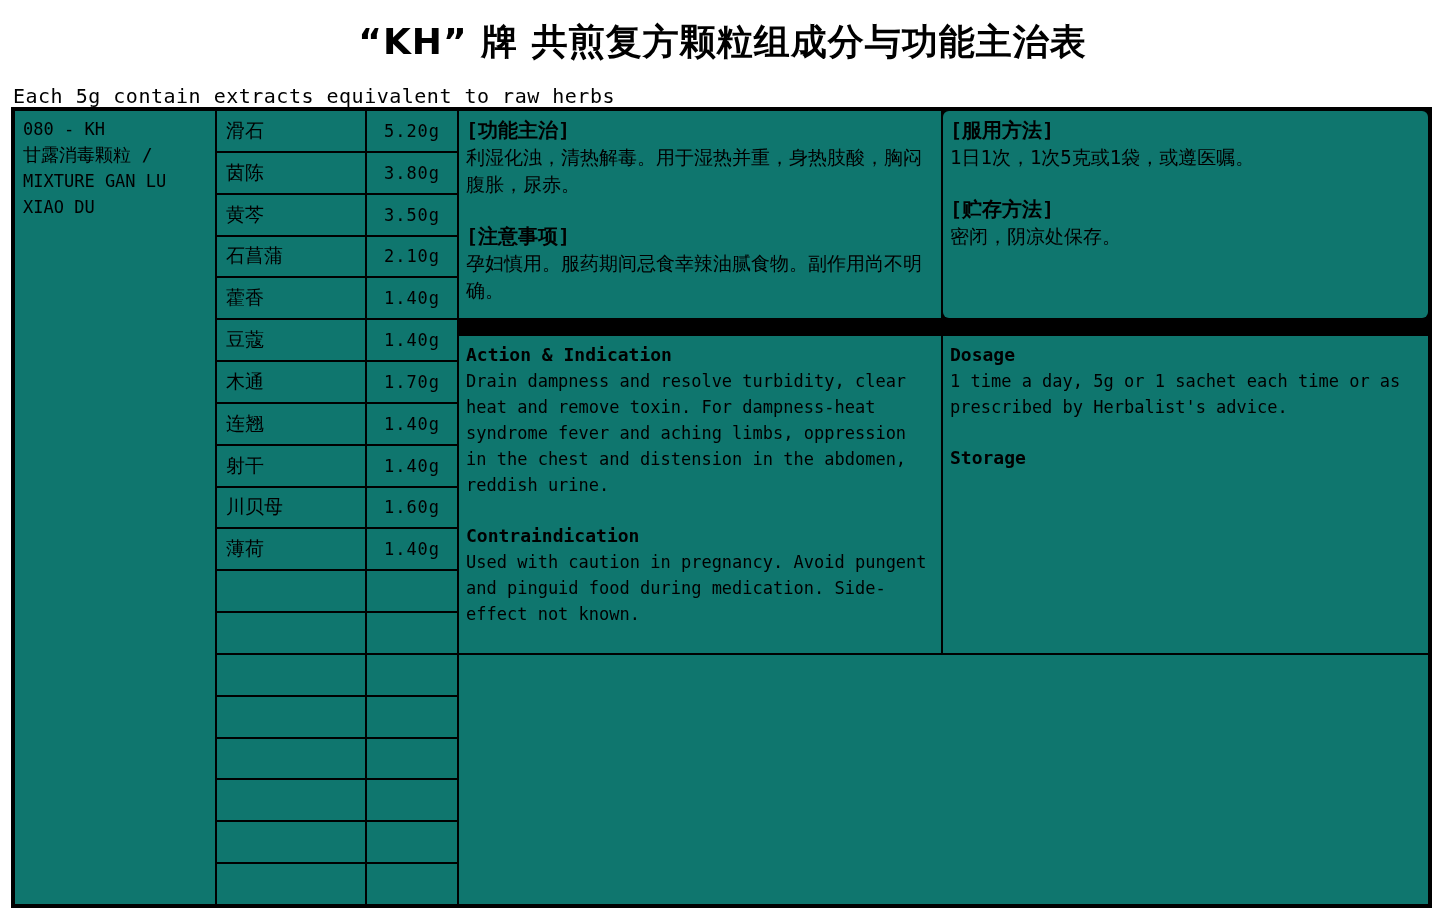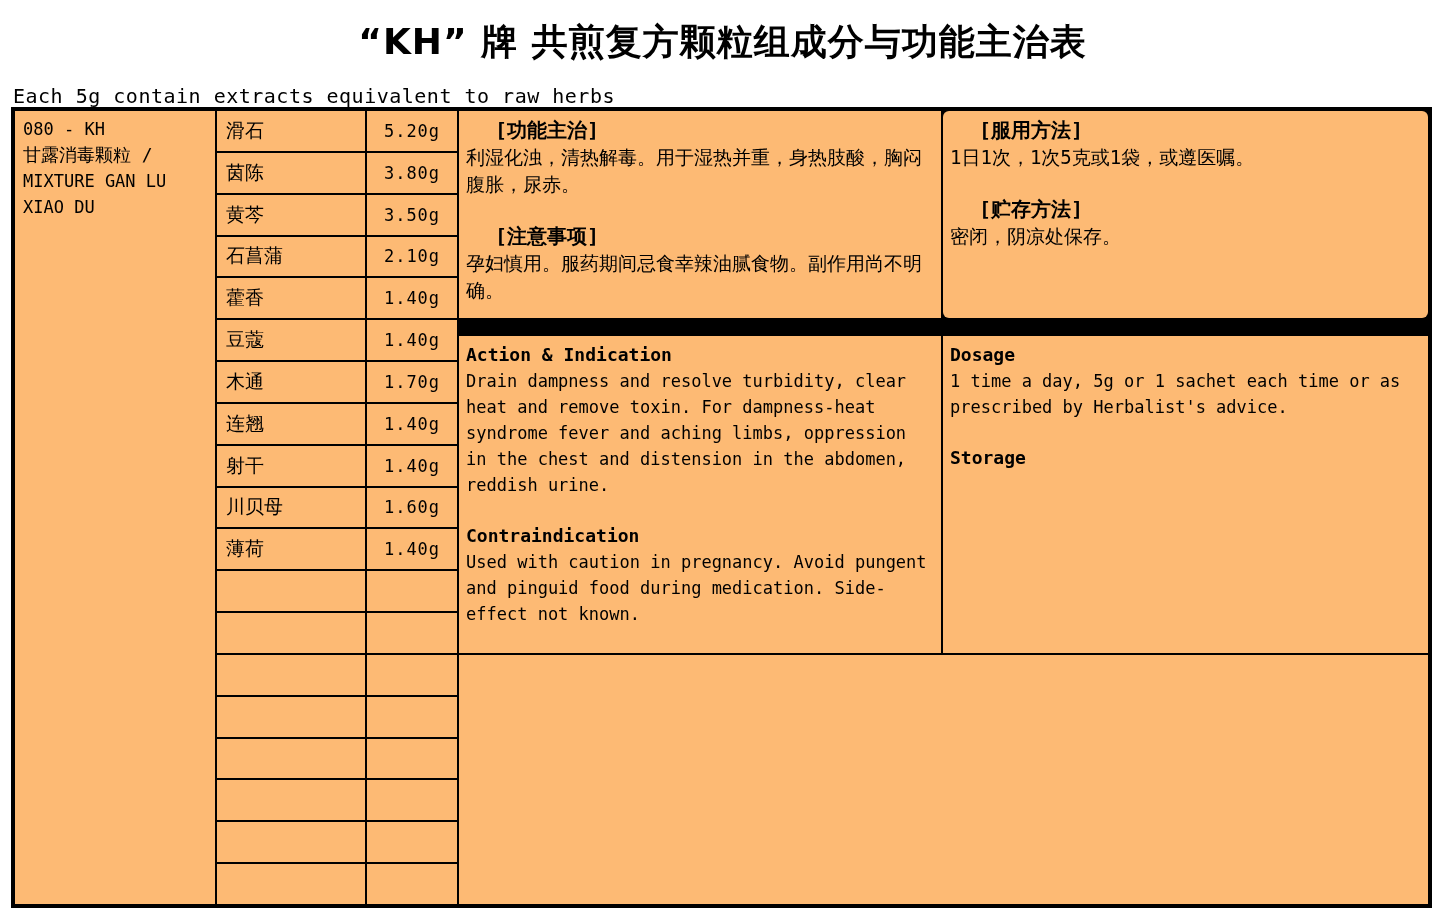--- a/index.html
+++ b/index.html
@@ -43,21 +43,21 @@
     height: 801px;
     box-sizing: border-box;
     border: 4px solid #000000;
     background: #000000;
     display: grid;
     grid-template-columns: 200px 148px 90px 482px 1fr;
     grid-template-rows: repeat(19, 1fr);
     gap: 2px;
   }
 
-  .cell { background: #fdba74; overflow: hidden; box-sizing: border-box; }
+  .cell { background: #0f766e; overflow: hidden; box-sizing: border-box; }
 
   .info {
     grid-area: 1 / 1 / 20 / 2;
     padding: 5px 8px;
     font-size: 17px;
     line-height: 26px;
   }
   .info .cn-name { font-size: 18px; }
 
   .herb {
@@ -72,21 +72,21 @@
     grid-column: 3;
     display: flex;
     align-items: center;
     justify-content: center;
     font-size: 17px;
     letter-spacing: 1px;
   }
 
   .txt { padding: 6px 10px 0 7px; }
   .cn  { font-size: 19px; line-height: 27px; }
-  .cn .hd { font-weight: bold; font-size: 20px; margin-left: 29px; }
+  .cn .hd { font-weight: bold; font-size: 20px; }
   .en  { font-size: 17px; line-height: 26px; margin-top: 16px; }
   .en .hd { font-weight: bold; font-size: 18px; }
   .block + .block { margin-top: 25px; }
 
   .cn-fn     { grid-area: 1 / 4 / 6 / 5; }
   .cn-usage  { grid-area: 1 / 5 / 6 / 6; border-radius: 6px; }
   .en-action { grid-area: 6 / 4 / 14 / 5; }
   .en-dosage { grid-area: 6 / 5 / 14 / 6; }
   .bottom    { grid-area: 14 / 4 / 20 / 6; }
 </style>

